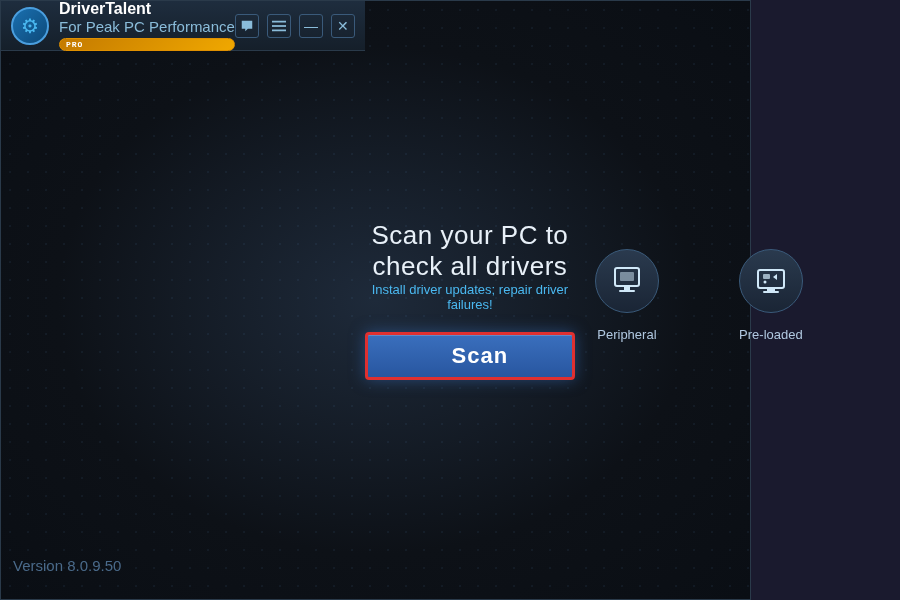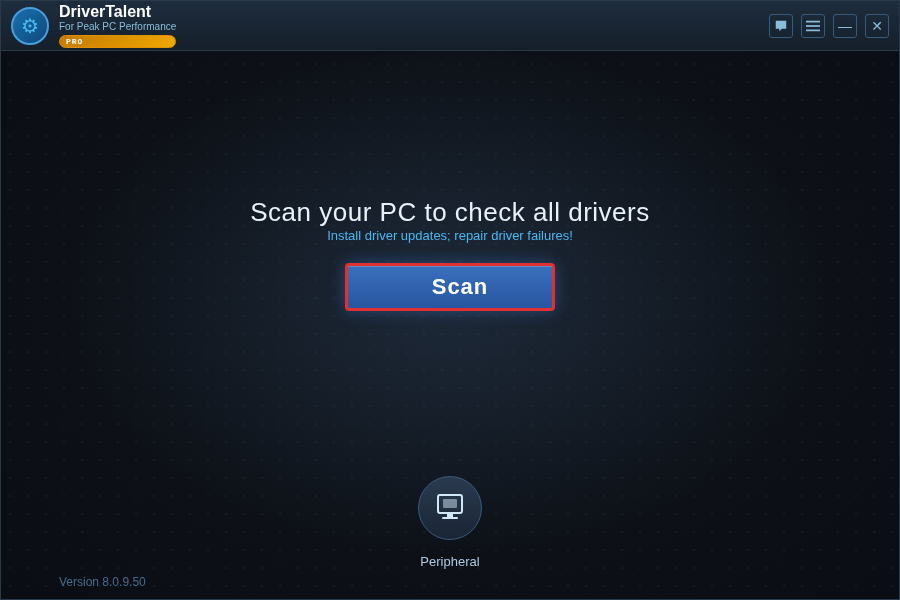--- a/index.html
+++ b/index.html
@@ -7,26 +7,26 @@
     body {
       width: 900px;
       height: 600px;
       overflow: hidden;
       font-family: 'Segoe UI', Arial, sans-serif;
       background: #1a1a2e;
       color: #fff;
     }
 
     .app-window {
-      width: 900px;
+      width: 751px;
       height: 600px;
       background: radial-gradient(ellipse at center, #1e2a3a 0%, #0d1117 60%, #0a0e14 100%);
       position: relative;
       display: flex;
-      flex-direction: column;
+      flex-direction: row;
       border: 1px solid #2a3a4a;
     }
 
     
     .map-overlay {
       position: absolute;
       top: 0; left: 0; right: 0; bottom: 0;
       background-image: radial-gradient(circle, rgba(100,160,220,0.15) 1px, transparent 1px);
       background-size: 18px 18px;
       pointer-events: none;
@@ -82,21 +82,21 @@
       font-weight: bold;
       color: #4ab8f0;
       line-height: 1.1;
     }
 
     .logo-name span {
       color: #fff;
     }
 
     .logo-tagline {
-      font-size: 10px;
+      font-size: 15px;
       color: #8abcda;
       line-height: 1.2;
     }
 
     .pro-badge {
       display: inline-block;
       background: linear-gradient(135deg, #c47a00, #f0a800);
       color: #fff;
       font-size: 8px;
       font-weight: bold;
@@ -202,26 +202,25 @@
     }
 
     .tool-label {
       font-size: 13px;
       color: #b0c8e0;
     }
 
     
     .version-text {
       position: absolute;
-      bottom: 10px;
+      bottom: 25px;
       left: 12px;
-      font-size: 12px;
+      font-size: 15px;
       color: #4a6a8a;
       z-index: 10;
-      margin-left: 46px;
     }
 
     
     .icon-svg {
       fill: #d0e8f8;
     }
   </style>
 </head>
 <body>
 
@@ -274,17 +273,30 @@
         <svg class="icon-svg" width="34" height="34" viewBox="0 0 34 34">
           <rect x="5" y="4" width="24" height="18" rx="2" fill="none" stroke="#d0e8f8" stroke-width="2"></rect>
           <rect x="10" y="8" width="14" height="9" rx="1" fill="#d0e8f8" opacity="0.5"></rect>
           <rect x="14" y="22" width="6" height="4" fill="#d0e8f8"></rect>
           <rect x="9" y="26" width="16" height="2" rx="1" fill="#d0e8f8"></rect>
         </svg>
       </div>
       <span class="tool-label">Peripheral</span>
     </div>
 
+    <div class="tool-item">
+      <div class="tool-icon-wrap">
+        <svg class="icon-svg" width="34" height="34" viewBox="0 0 34 34">
+          <rect x="4" y="6" width="26" height="18" rx="2" fill="none" stroke="#d0e8f8" stroke-width="2"></rect>
+          <rect x="13" y="24" width="8" height="3" fill="#d0e8f8"></rect>
+          <rect x="9" y="27" width="16" height="2" rx="1" fill="#d0e8f8"></rect>
+          <rect x="9" y="10" width="7" height="5" rx="1" fill="#d0e8f8" opacity="0.7"></rect>
+          <path d="M19 13 L23 10 L23 16 Z" fill="#d0e8f8"></path>
+          <circle cx="11" cy="18" r="1.5" fill="#d0e8f8"></circle>
+        </svg>
+      </div>
+      <span class="tool-label">Pre-loaded</span>
+    </div>
 
   </div>
 
   <div class="version-text">Version 8.0.9.50</div>
 </div>
 
 </body></html>

